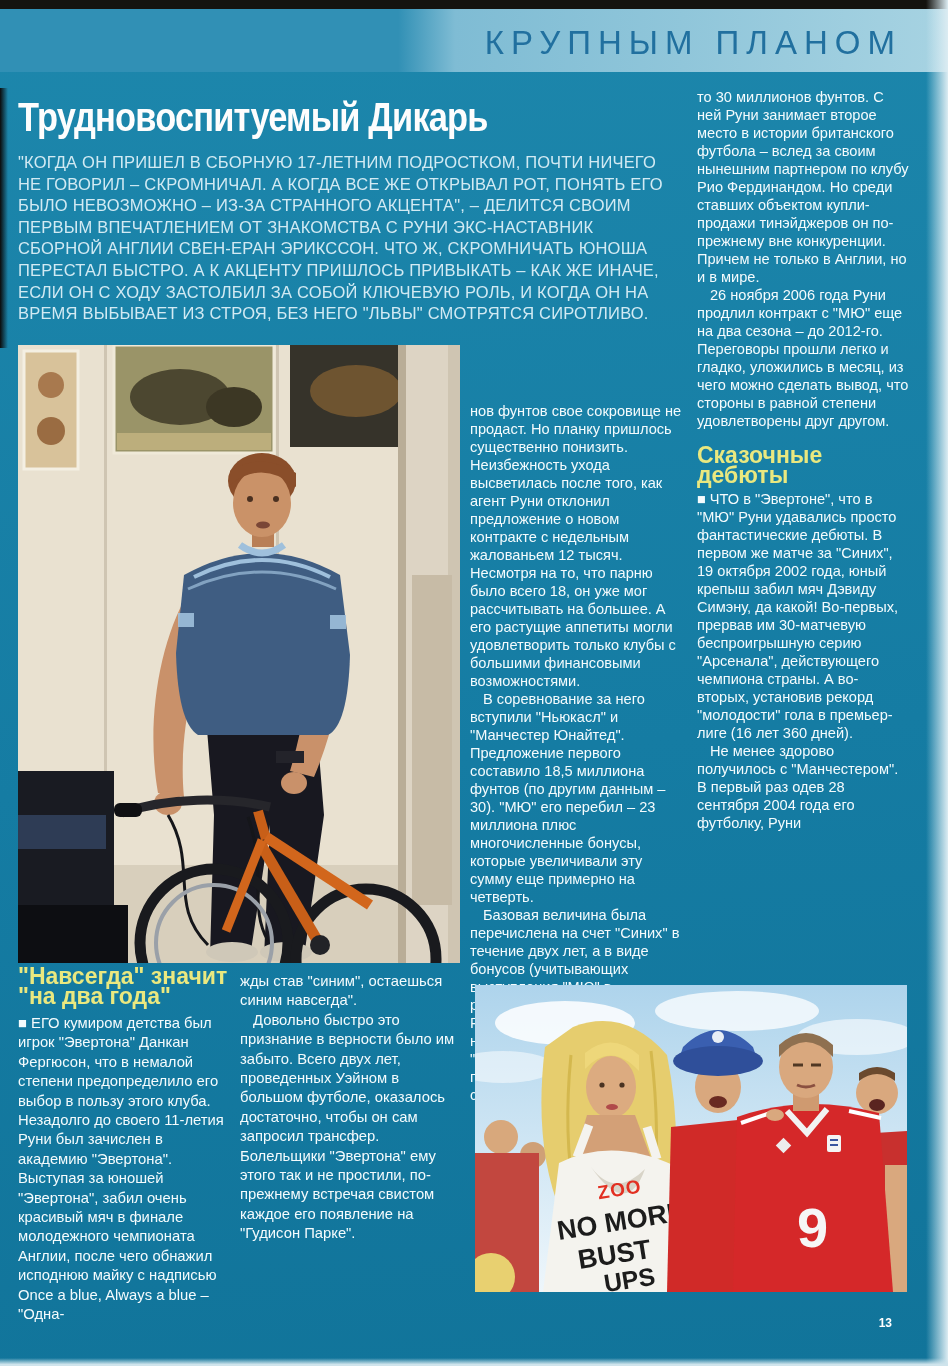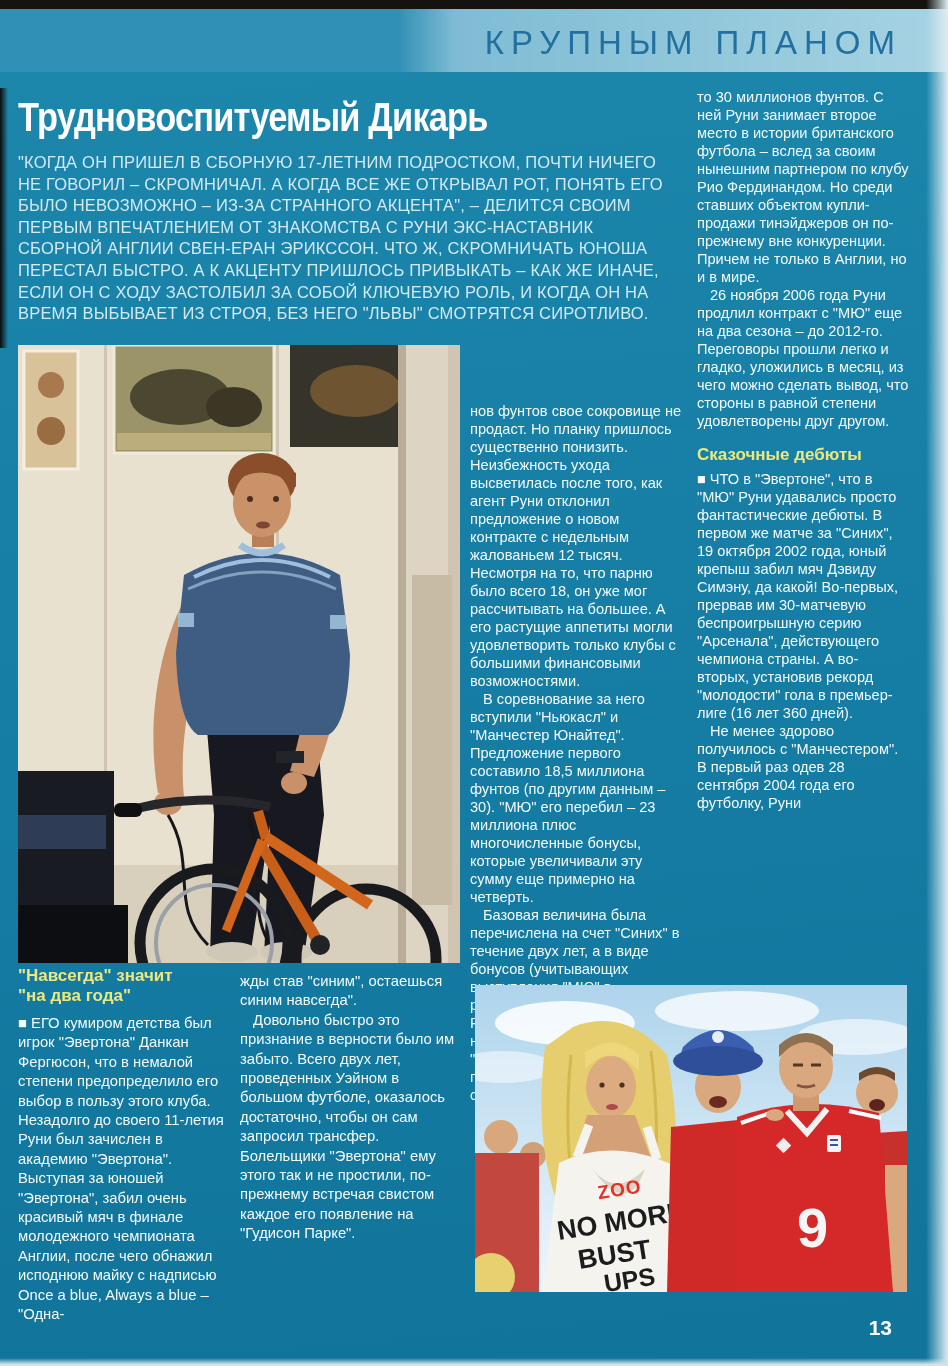--- a/index.html
+++ b/index.html
@@ -22,26 +22,26 @@
   .photo svg{display:block;}
   #photo-bike{left:18px;top:345px;width:442px;height:618px;}
   #photo-fans{left:475px;top:985px;width:432px;height:307px;}
   .col{position:absolute;color:#f4fbfd;font-size:14.6px;line-height:18px;}
   .col p{margin:0;}
   .col p.indent{text-indent:13px;}
   .col-mid{left:470px;top:364px;width:216px;margin-top:38px;}
   .col-right{left:697px;top:88px;width:212px;}
   .col-bl{left:18px;top:966px;width:211px;line-height:19.4px;font-size:14.8px;}
   .col-bm{left:240px;top:972px;width:220px;line-height:19.4px;font-size:14.8px;}
-  .yellow-heading{margin:0;color:#eae87f;font-weight:bold;font-size:17px;line-height:20px;}
+  .yellow-heading{margin:0;color:#eae87f;font-weight:bold;font-size:23px;line-height:20px;}
   .col-right .yellow-heading{margin:15px 0 5px 0;}
   .col-bl .yellow-heading{margin:0 0 8px 0;}
   .yellow-heading span{display:block;}
   .page-number{position:absolute;right:56px;top:1316px;color:#fff;
-        font-weight:bold;font-size:21px;}
+        font-weight:bold;font-size:12px;}
   .right-edge{position:absolute;right:0;top:0;width:22px;height:100%;
         background:linear-gradient(90deg,rgba(224,238,245,0) 0%,rgba(218,236,243,.55) 55%,#dcecf2 100%);}
   .bottom-edge{position:absolute;left:0;bottom:0;width:100%;height:8px;
         background:linear-gradient(180deg,rgba(207,228,236,0),#cfe4ec 80%);}
 </style>
 </head>
 <body>
 
 <div class="page">
 

